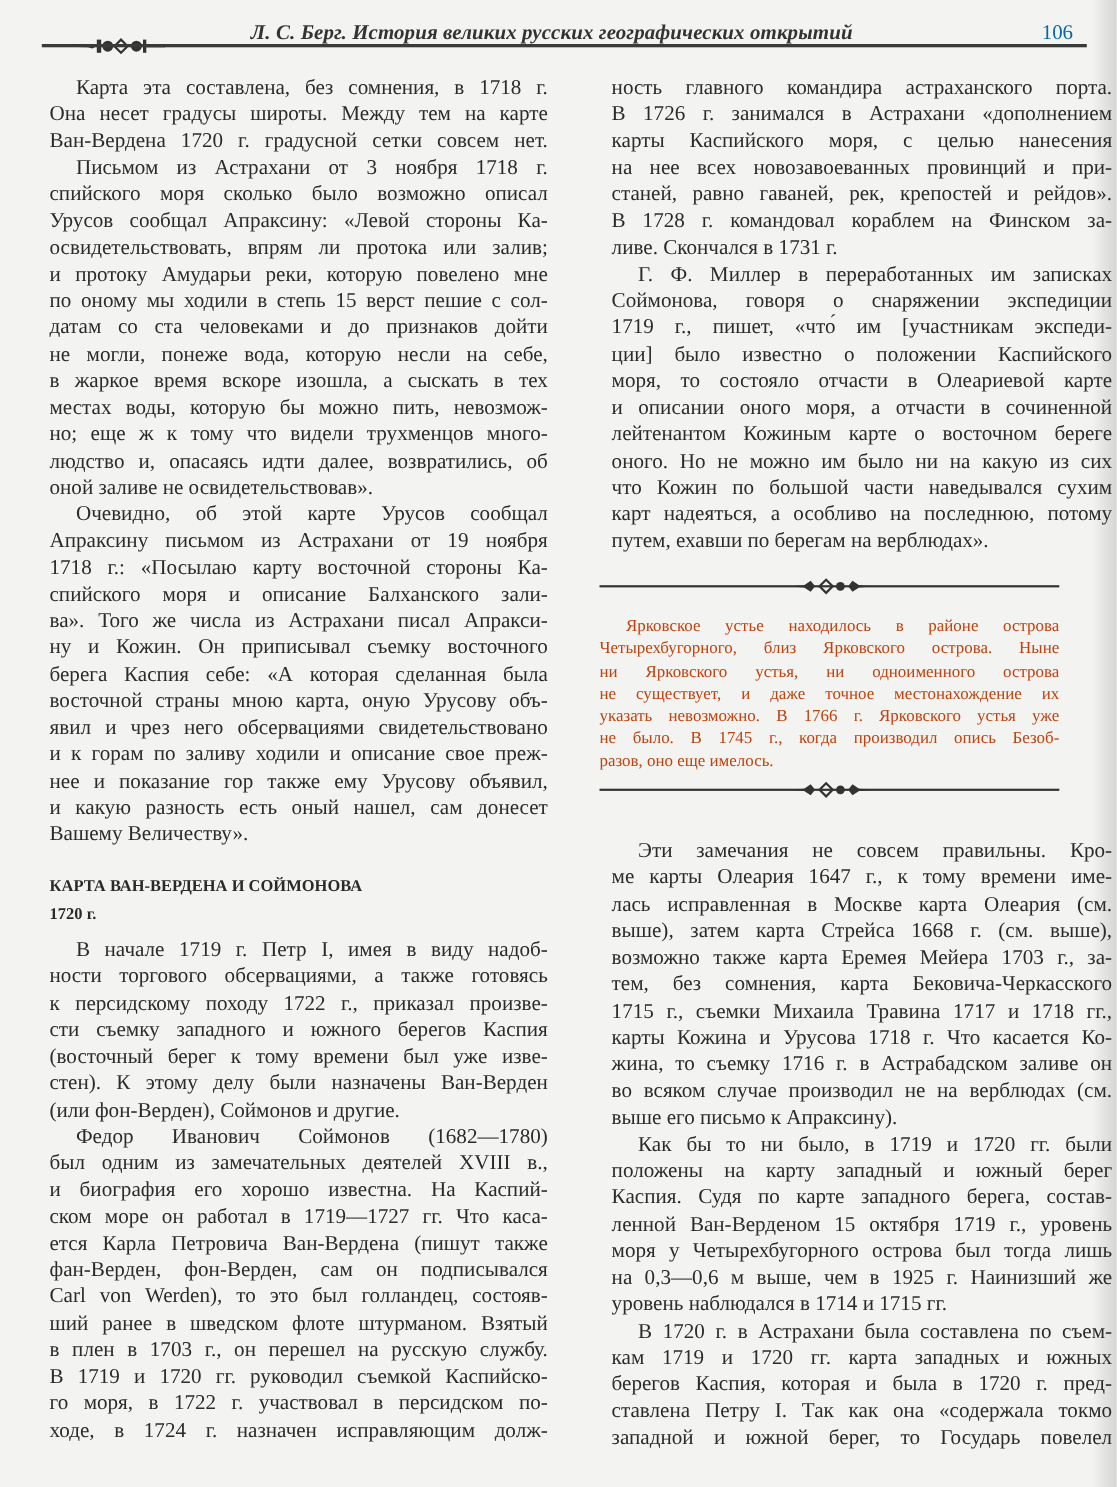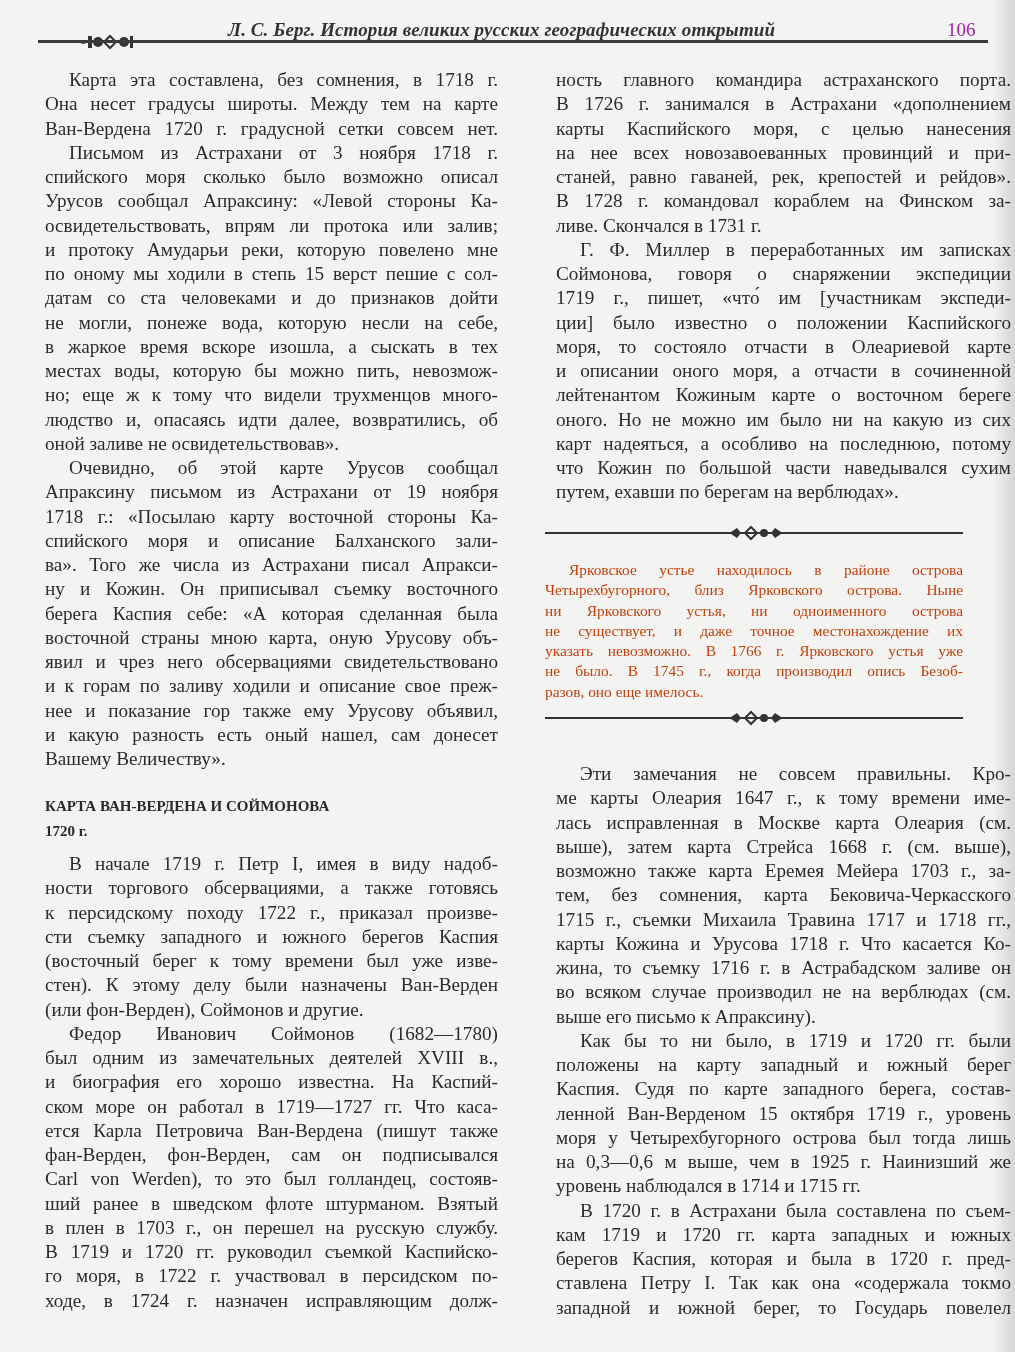--- a/index.html
+++ b/index.html
@@ -17,21 +17,21 @@
   .header {
     position: absolute; left: 0; top: 0; width: 1015px; height: 50px;
   }
   .header-title {
     position: absolute; left: 228px; top: 19px;
     font-style: italic; font-weight: bold; font-size: 19px;
     color: #333; letter-spacing: 0.1px; white-space: nowrap;
   }
   .header-page {
     position: absolute; left: 947px; top: 19px;
-    font-size: 19px; color: #a21caf;
+    font-size: 19px; color: #0369a1;
   }
   .header-rule {
     position: absolute; left: 38px; top: 40px; width: 950px; height: 3px;
     background: #3a3a3a;
   }
   .header-ornament {
     position: absolute; left: 40px; top: 33px; width: 110px; height: 18px;
   }
   .col {
     position: absolute; top: 68px;
@@ -168,22 +168,22 @@
   </div>
   <div>
     <span class="line indent">Г. Ф. Миллер в переработанных им записках</span>
     <span class="line">Соймонова, говоря о снаряжении экспедиции</span>
     <span class="line">1719 г., пишет, «что́ им [участникам экспеди-</span>
     <span class="line">ции] было известно о положении Каспийского</span>
     <span class="line">моря, то состояло отчасти в Олеариевой карте</span>
     <span class="line">и описании оного моря, а отчасти в сочиненной</span>
     <span class="line">лейтенантом Кожиным карте о восточном береге</span>
     <span class="line">оного. Но не можно им было ни на какую из сих</span>
+    <span class="line">что Кожин по большой части наведывался сухим</span>
     <span class="line">карт надеяться, а особливо на последнюю, потому</span>
-    <span class="line">что Кожин по большой части наведывался сухим</span>
     <span class="line last">путем, ехавши по берегам на верблюдах».</span>
   </div>
 </div>
 
 <div class="note-box">
   <div class="note-rule" style="top:12px;"></div>
   <svg class="note-orn" style="top:5px;" viewBox="0 0 78 16">
     <path d="M0 8 L14 7 L20 3 L24 8 L20 13 L14 9 Z" fill="#333"></path>
     <path d="M28 8 L34 2 L40 8 L34 14 Z" fill="none" stroke="#333" stroke-width="2"></path>
     <path d="M78 8 L64 7 L58 3 L54 8 L58 13 L64 9 Z" fill="#333"></path>

